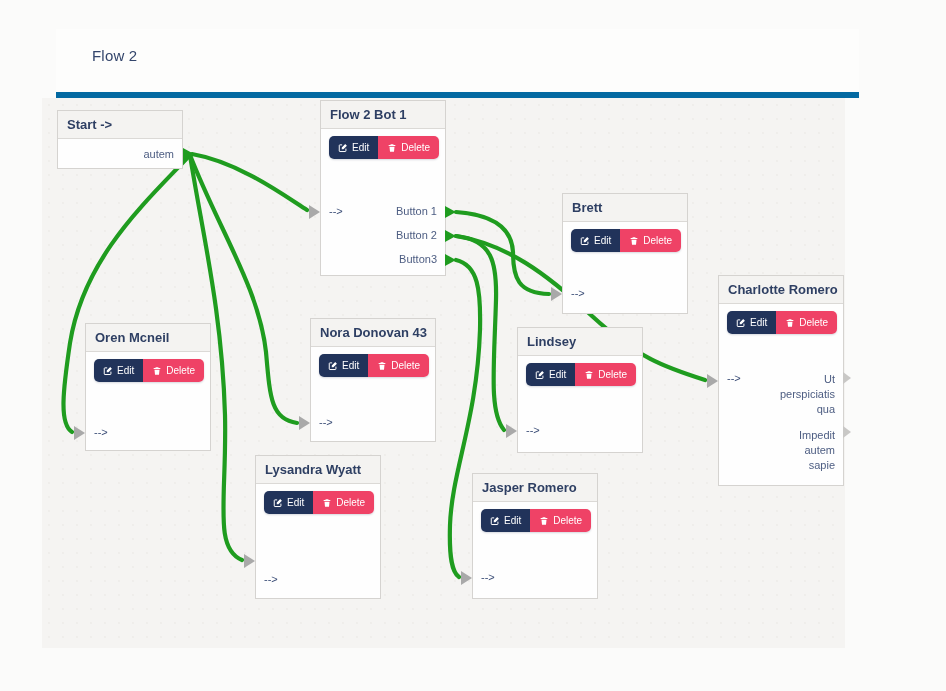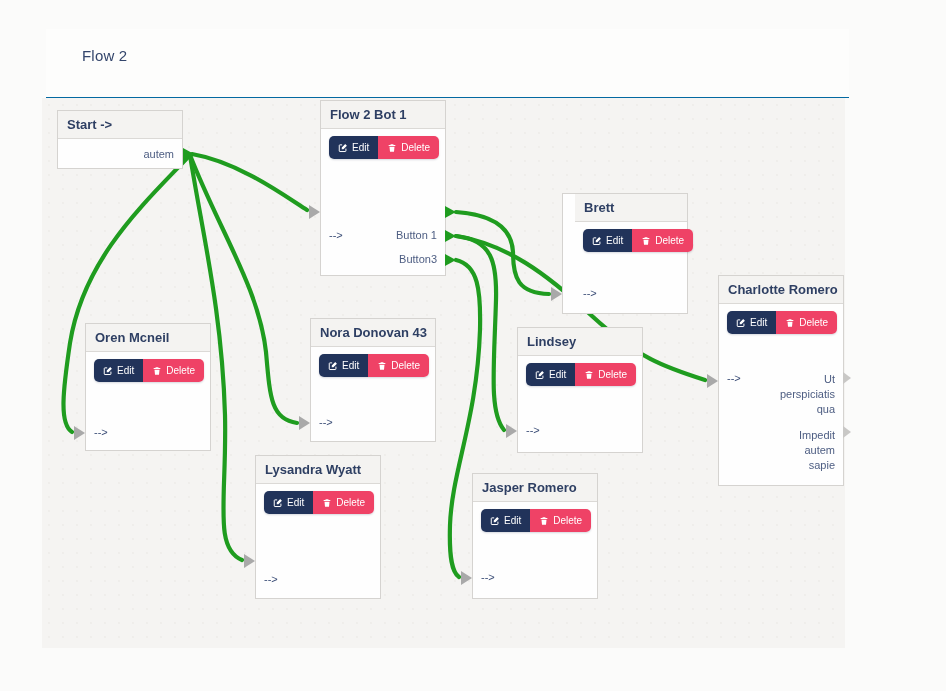--- a/index.html
+++ b/index.html
@@ -10,22 +10,22 @@
     background:#fbfbfa;
     overflow:hidden;
   }
   .canvas {
     position:absolute; left:42px; top:98px; width:803px; height:550px;
     background:#f5f4f2;
     background-image:radial-gradient(rgba(220,218,214,.25) 1px, transparent 1.5px);
     background-size:14px 14px;
   }
   .topbar {
-    position:absolute; left:46px; top:29px; width:803px; height:69px;
-    background:#fdfdfc; border-bottom:1px solid #0369a1;
+    position:absolute; left:56px; top:29px; width:803px; height:69px;
+    background:#fdfdfc; border-bottom:6px solid #0369a1;
   }
   .topbar .title {
     position:absolute; left:36px; top:18px;
     font-size:15px; color:#33456b; letter-spacing:.2px;
   }
   svg.layer { position:absolute; left:0; top:0; }
   #wires { z-index:1; }
   #portArrows { z-index:3; pointer-events:none; }
   .node {
     position:absolute; z-index:2; width:126px;
@@ -140,27 +140,30 @@
           </svg>
         <span>Delete</span>
       </button>
     </div>
     <div class="ports" style="bottom:4px;">
       <div class="port-row">
         <span class="in-label">--&gt;</span>
         <span class="out-label">Button 1</span>
       </div>
       <div class="port-row">
+        <span class="out-label">Button 2</span>
+      </div>
+      <div class="port-row">
         <span class="out-label">Button3</span>
       </div>
     </div>
   </div>
 </div>
 
-<div class="node" style="left:562px; top:193px; height:121px;padding-left:12px;">
+<div class="node" style="left:562px; top:193px; height:121px;">
   <div class="node-header">Brett</div>
   <div class="node-body">
     <div class="btn-group">
       <button class="btn edit">
         <svg viewBox="0 0 24 24">
             <path fill="none" stroke="#fff" stroke-width="2.4" d="M19 13.5V19a1.5 1.5 0 0 1-1.5 1.5h-13A1.5 1.5 0 0 1 3 19V6a1.5 1.5 0 0 1 1.5-1.5H10"></path>
             <path fill="#fff" d="M20.8 5.8l-2.6-2.6c-.4-.4-1-.4-1.4 0L9 11v4h4l7.8-7.8c.4-.4.4-1 0-1.4z"></path>
           </svg>
         <span>Edit</span>
       </button>

